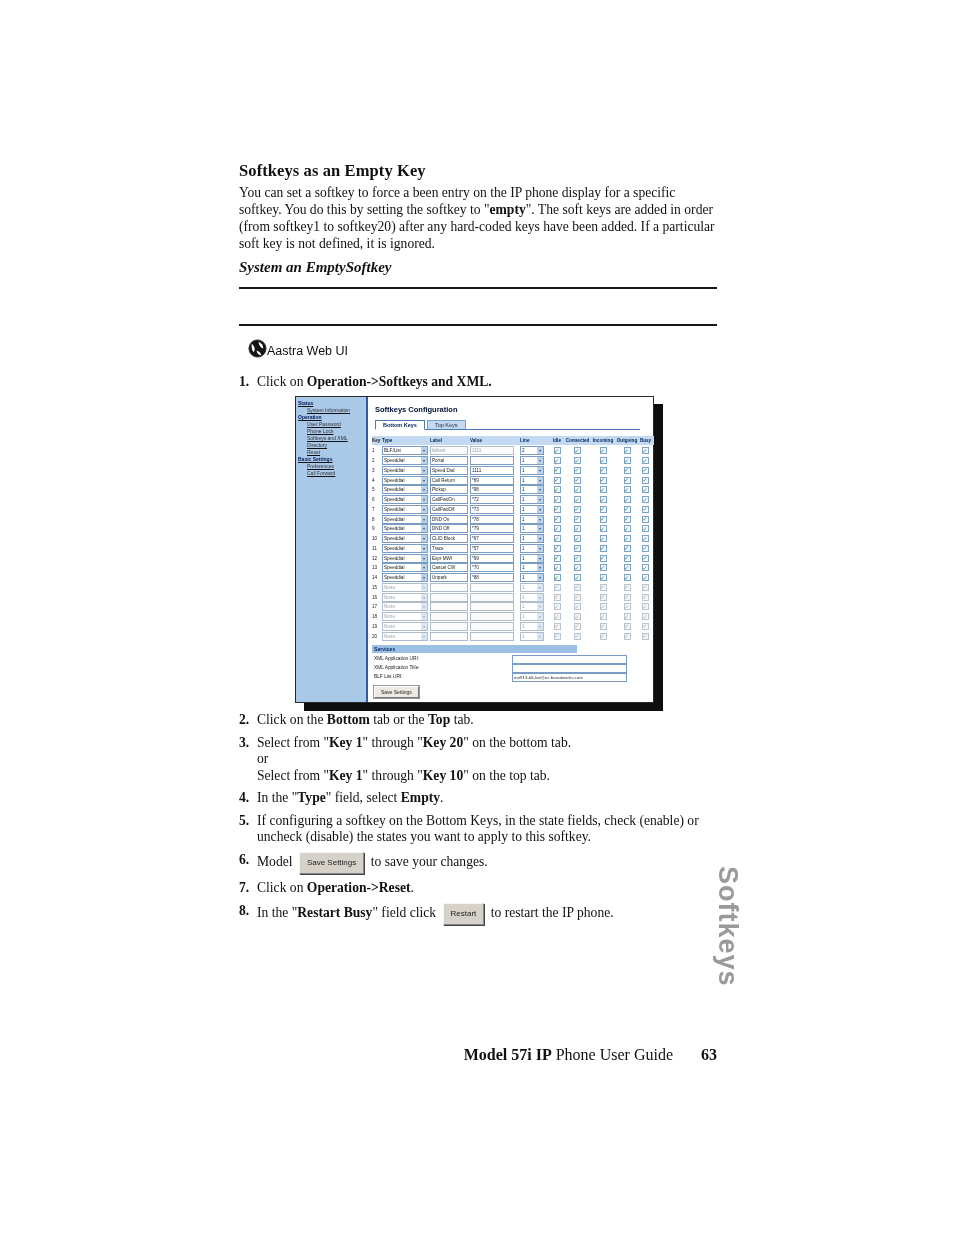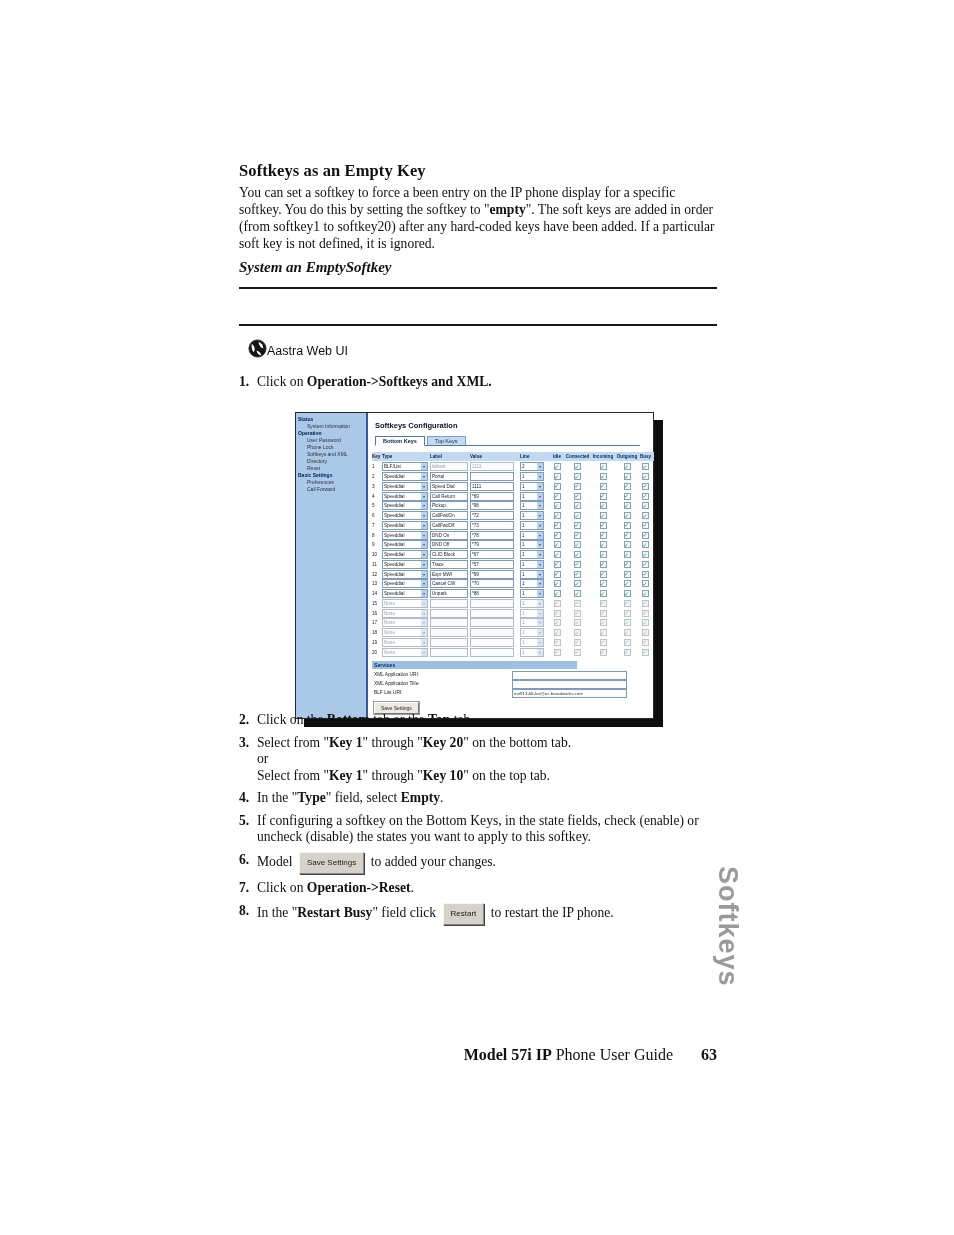--- a/index.html
+++ b/index.html
@@ -23,23 +23,23 @@
   .s1{top:374px;} .s2{top:712px;}
   .step{display:flex;margin-bottom:6px;font-size:13.6px;line-height:16.5px;}
   .step .num{width:18px;flex:0 0 18px;font-weight:bold;}
   .step .stxt{flex:1;}
   .b{font-weight:bold;}
   .inline-btn{display:inline-block;font-family:"Liberation Sans",sans-serif;font-size:8px;
               background:#d6d2ca;border:1px solid #888;border-top-color:#f5f5f5;border-left-color:#f5f5f5;
               box-shadow:1px 1px 0 #444;padding:2px 7px 2px 7px;margin:0 3px;vertical-align:middle;color:#222;}
 
   
-  .shot{position:absolute;left:295px;top:412px;width:357px;height:305px;background:#fff;
+  .shot{position:absolute;left:295px;top:396px;width:357px;height:305px;background:#fff;
         border:1px solid #2a2a2a;box-shadow:9px 8px 0 0 #0e0e0e;display:flex;
-        font-family:"Liberation Sans",sans-serif;}
+        font-family:"Liberation Sans",sans-serif;text-decoration:underline;}
   .shot-side{width:72px;flex:0 0 72px;background:#aac8e8;border-right:2px solid #31599b;
              font-size:5px;line-height:7px;padding:3px 2px;box-sizing:border-box;color:#222;}
   .side-head{font-weight:bold;color:#001d52;}
   .side-item{padding-left:9px;color:#333;cursor:pointer;}
   .shot-main{position:relative;flex:1;background:#fff;}
   .shot-title{position:absolute;left:7px;top:8px;font-size:7.5px;font-weight:bold;color:#001133;}
   .shot-tabs{position:absolute;left:7px;top:21px;width:265px;border-bottom:1px solid #4a7ab5;
              display:flex;align-items:flex-end;height:11px;}
   .tab{font-size:5.5px;padding:1px 7px;margin-right:2px;background:#c3d9f1;border:1px solid #7aa3cc;
        border-bottom:none;color:#234;cursor:pointer;}
@@ -917,21 +917,21 @@
       <div class="step">
         <span class="num">4.</span>
         <span class="stxt"><span>In the "</span><span class="b">Type</span><span>" field, select </span><span class="b">Empty</span><span>.</span></span>
       </div>
       <div class="step">
         <span class="num">5.</span>
         <span class="stxt"><span>If configuring a softkey on the Bottom Keys, in the state fields, check (enable) or uncheck (disable) the states you want to apply to this softkey.</span></span>
       </div>
       <div class="step">
         <span class="num">6.</span>
-        <span class="stxt"><span>Model </span><span class="inline-btn">Save Settings</span><span> to added your changes.</span></span>
+        <span class="stxt"><span>Model </span><span class="inline-btn">Save Settings</span><span> to save your changes.</span></span>
       </div>
       <div class="step">
         <span class="num">7.</span>
         <span class="stxt"><span>Click on </span><span class="b">Operation-&gt;Reset</span><span>.</span></span>
       </div>
       <div class="step">
         <span class="num">8.</span>
         <span class="stxt"><span>In the "</span><span class="b">Restart Busy</span><span>" field click </span><span class="inline-btn">Restart</span><span> to restart the IP phone.</span></span>
       </div>
     </div>

